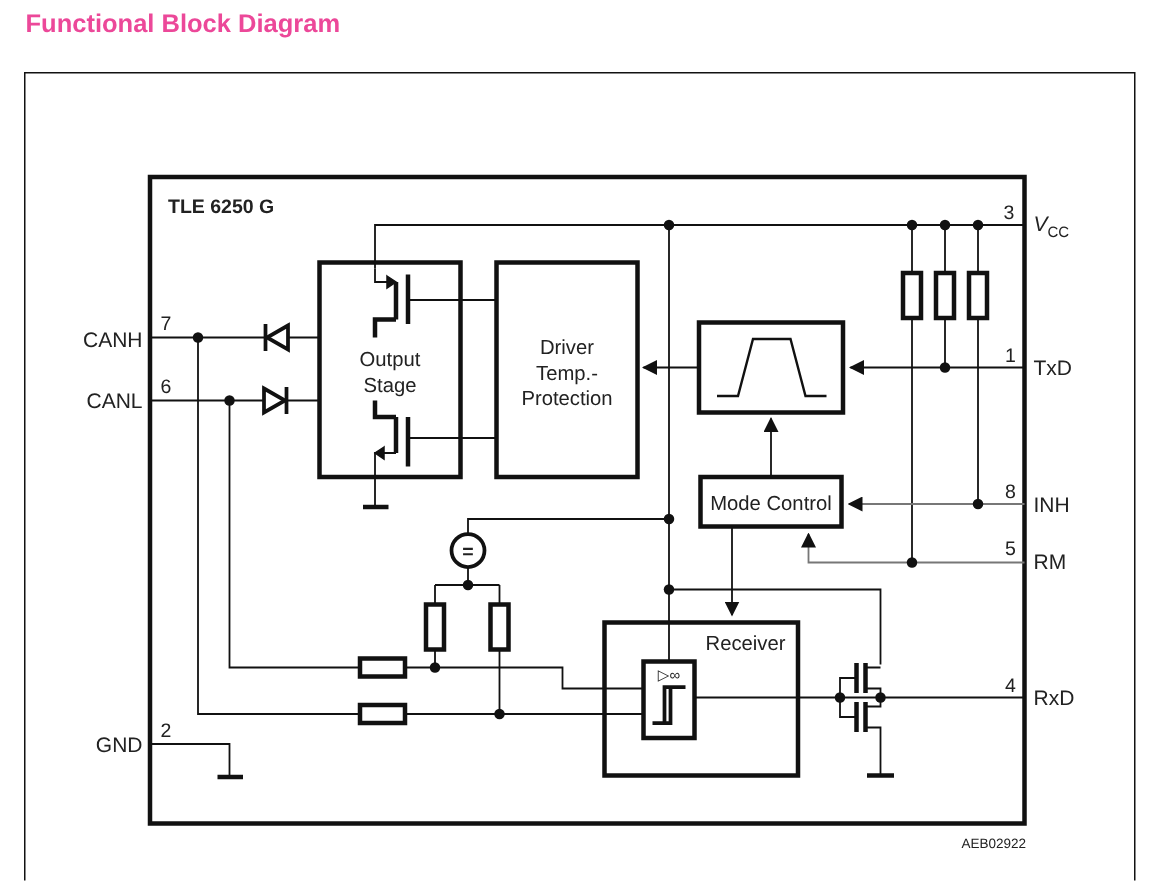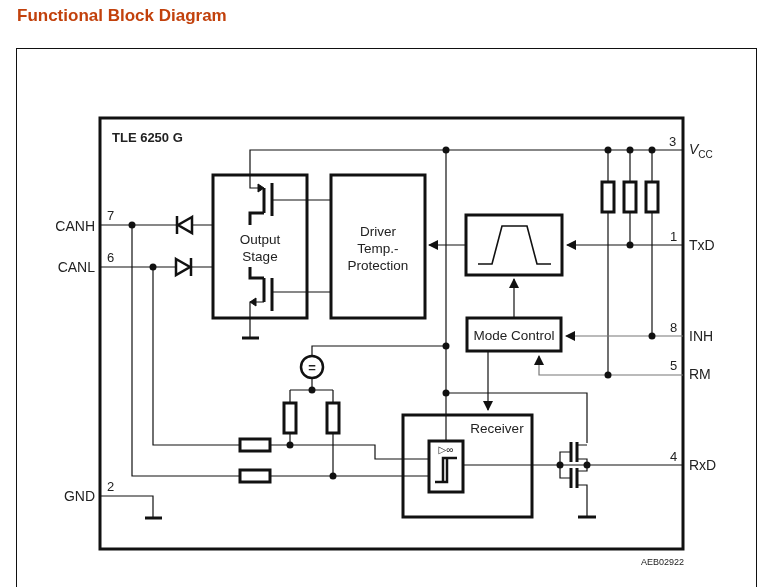--- a/index.html
+++ b/index.html
@@ -1,17 +1,17 @@
 <!DOCTYPE html>
 <html><head>
 <meta charset="utf-8">
 <style>
   html, body { margin: 0; padding: 0; background: #ffffff; }
   body { width: 774px; height: 587px; position: relative; overflow: hidden; font-family: "Liberation Sans", sans-serif; }
-  .title { position: absolute; left: 17px; top: 6px; font-size: 17px; font-weight: bold; color: #c2410c; font-family: "Liberation Sans", sans-serif; }
+  .title { position: absolute; left: 17px; top: 6px; font-size: 17px; font-weight: bold; color: #ec4899; font-family: "Liberation Sans", sans-serif; }
   svg { position: absolute; left: 0; top: 0; }
   svg text { font-family: "Liberation Sans", sans-serif; fill: #222; }
   .lbl { font-size: 14px; }
   .pin { font-size: 13px; }
   .blk { font-size: 13.5px; }
   .chip { font-size: 13px; font-weight: bold; }
   .ref { font-size: 9px; }
 </style>
 </head>
 <body>

